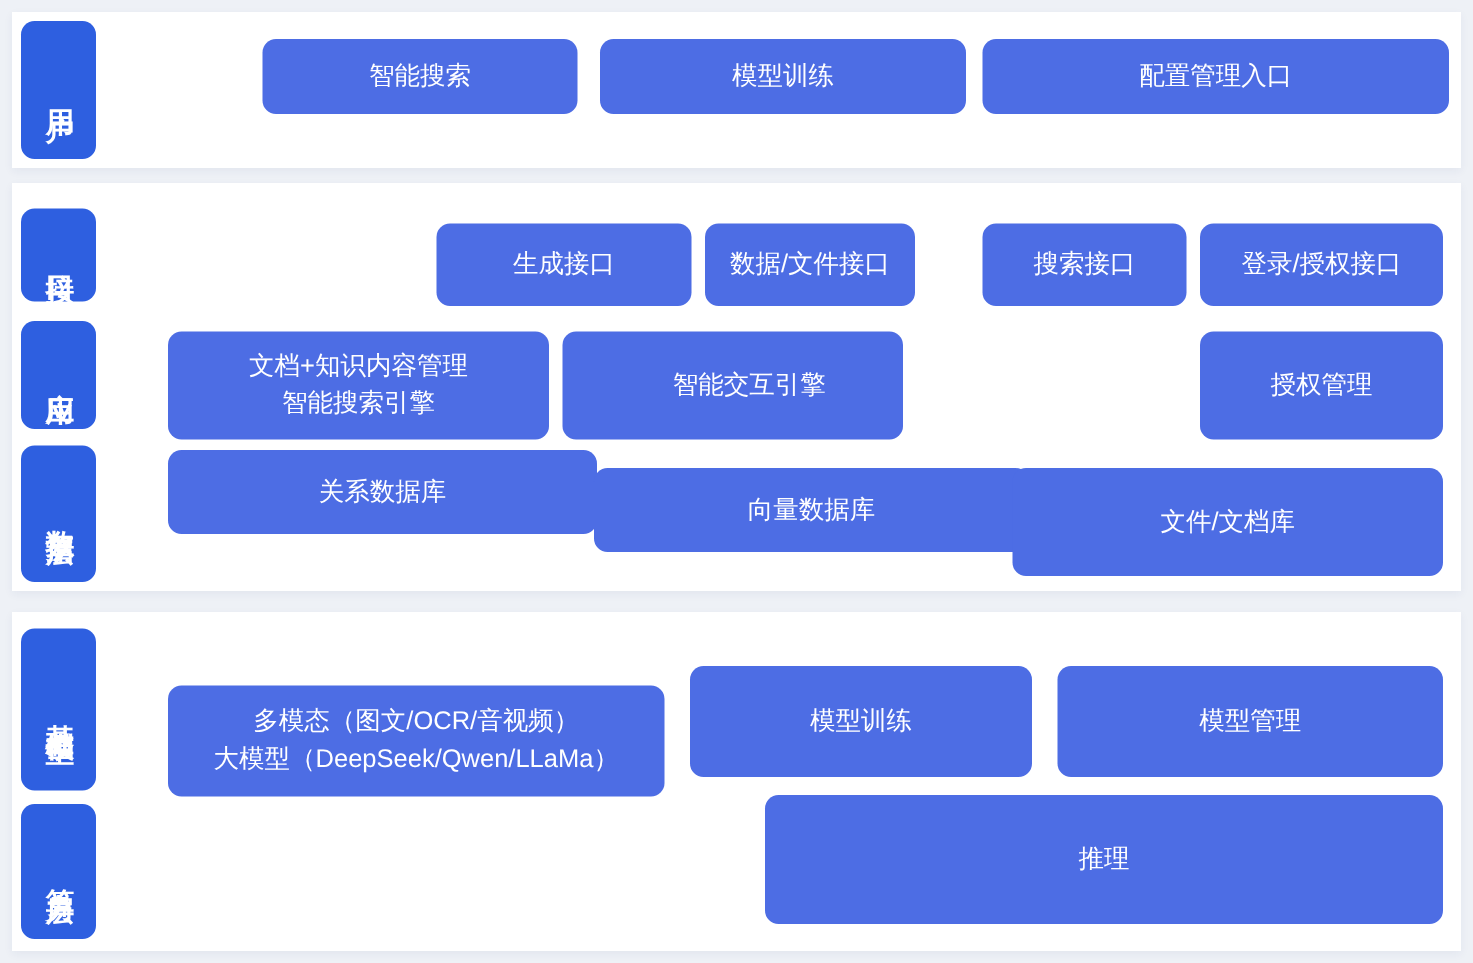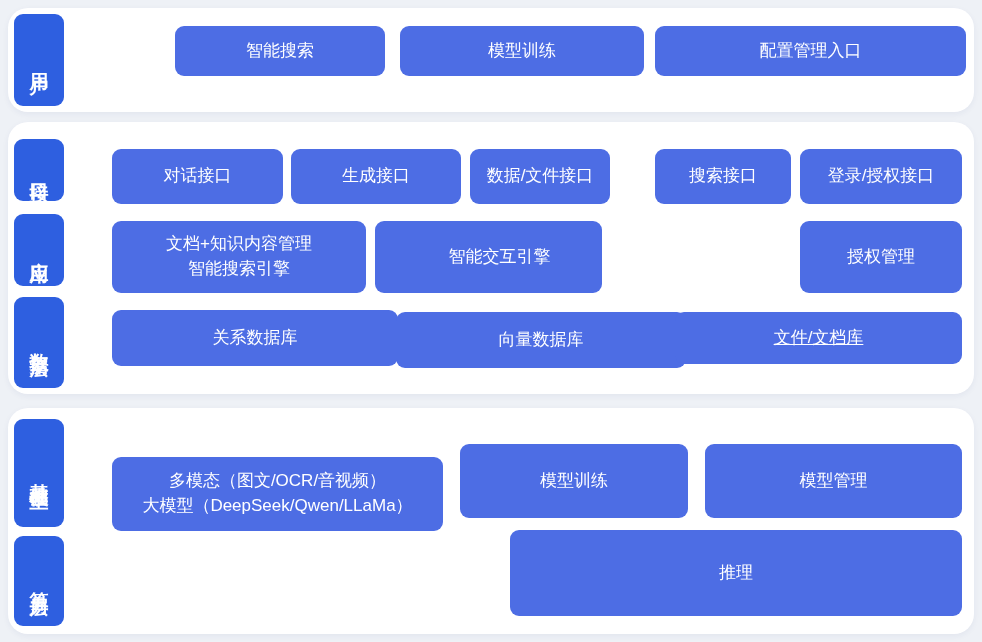--- a/index.html
+++ b/index.html
@@ -10,21 +10,21 @@
   #stage {
     position: relative;
     width: 982px;
     height: 642px;
     background: var(--page-bg, #eef1f6);
     overflow: hidden;
   }
   .card {
     position: absolute;
     background: var(--card-bg, #ffffff);
-    border-radius: 20px;
+    border-radius: 0;
     box-shadow: 0 2px 6px rgba(30,50,120,0.06);
   }
   .layer-label {
     position: absolute;
     left: 6px;
     width: 50px;
     background: var(--label-bg, #2e5fe0);
     color: #ffffff;
     border-radius: 9px;
     writing-mode: vertical-rl;
@@ -63,34 +63,33 @@
     <div class="node" style="left:167px; top:18px; width:210px; height:50px;">智能搜索</div>
     <div class="node" style="left:392px; top:18px; width:244px; height:50px;">模型训练</div>
     <div class="node" style="left:647px; top:18px; width:311px; height:50px;">配置管理入口</div>
   </div>
 
   <div class="card" style="left:8px; top:122px; width:966px; height:272px;">
     <div class="layer-label" style="top:17px; height:62px;">接口</div>
     <div class="layer-label" style="top:92px; height:72px;">应用</div>
     <div class="layer-label" style="top:175px; height:91px;">数据层</div>
 
-    <div class="node" style="left:104px; top:27px; width:171px; height:55px;">对话接口</div>
     <div class="node" style="left:283px; top:27px; width:170px; height:55px;">生成接口</div>
     <div class="node" style="left:462px; top:27px; width:140px; height:55px;">数据/文件接口</div>
     <div class="node" style="left:647px; top:27px; width:136px; height:55px;">搜索接口</div>
     <div class="node" style="left:792px; top:27px; width:162px; height:55px;">登录/授权接口</div>
 
     <div class="node" style="left:104px; top:99px; width:254px; height:72px;">文档+知识内容管理
 智能搜索引擎</div>
     <div class="node" style="left:367px; top:99px; width:227px; height:72px;padding-left:28px;">智能交互引擎</div>
     <div class="node" style="left:792px; top:99px; width:162px; height:72px;">授权管理</div>
 
-    <div class="node" style="left:104px; top:188px; width:286px; height:56px;">关系数据库</div>
+    <div class="node" style="left:104px; top:178px; width:286px; height:56px;">关系数据库</div>
     <div class="node" style="left:367px; top:190px; width:290px; height:56px;margin-left:21px;">向量数据库</div>
-    <div class="node" style="left:667px; top:190px; width:287px; height:52px;text-decoration:underline;">文件/文档库</div>
+    <div class="node" style="left:667px; top:190px; width:287px; height:72px;">文件/文档库</div>
   </div>
 
   <div class="card" style="left:8px; top:408px; width:966px; height:226px;">
     <div class="layer-label" style="top:11px; height:108px;">基础模型</div>
     <div class="layer-label" style="top:128px; height:90px;">算力层</div>
 
     <div class="node" style="left:104px; top:36px; width:331px; height:74px;margin-top:13px;">多模态（图文/OCR/音视频）
 大模型（DeepSeek/Qwen/LLaMa）</div>
     <div class="node" style="left:452px; top:36px; width:228px; height:74px;">模型训练</div>
     <div class="node" style="left:697px; top:36px; width:257px; height:74px;">模型管理</div>

